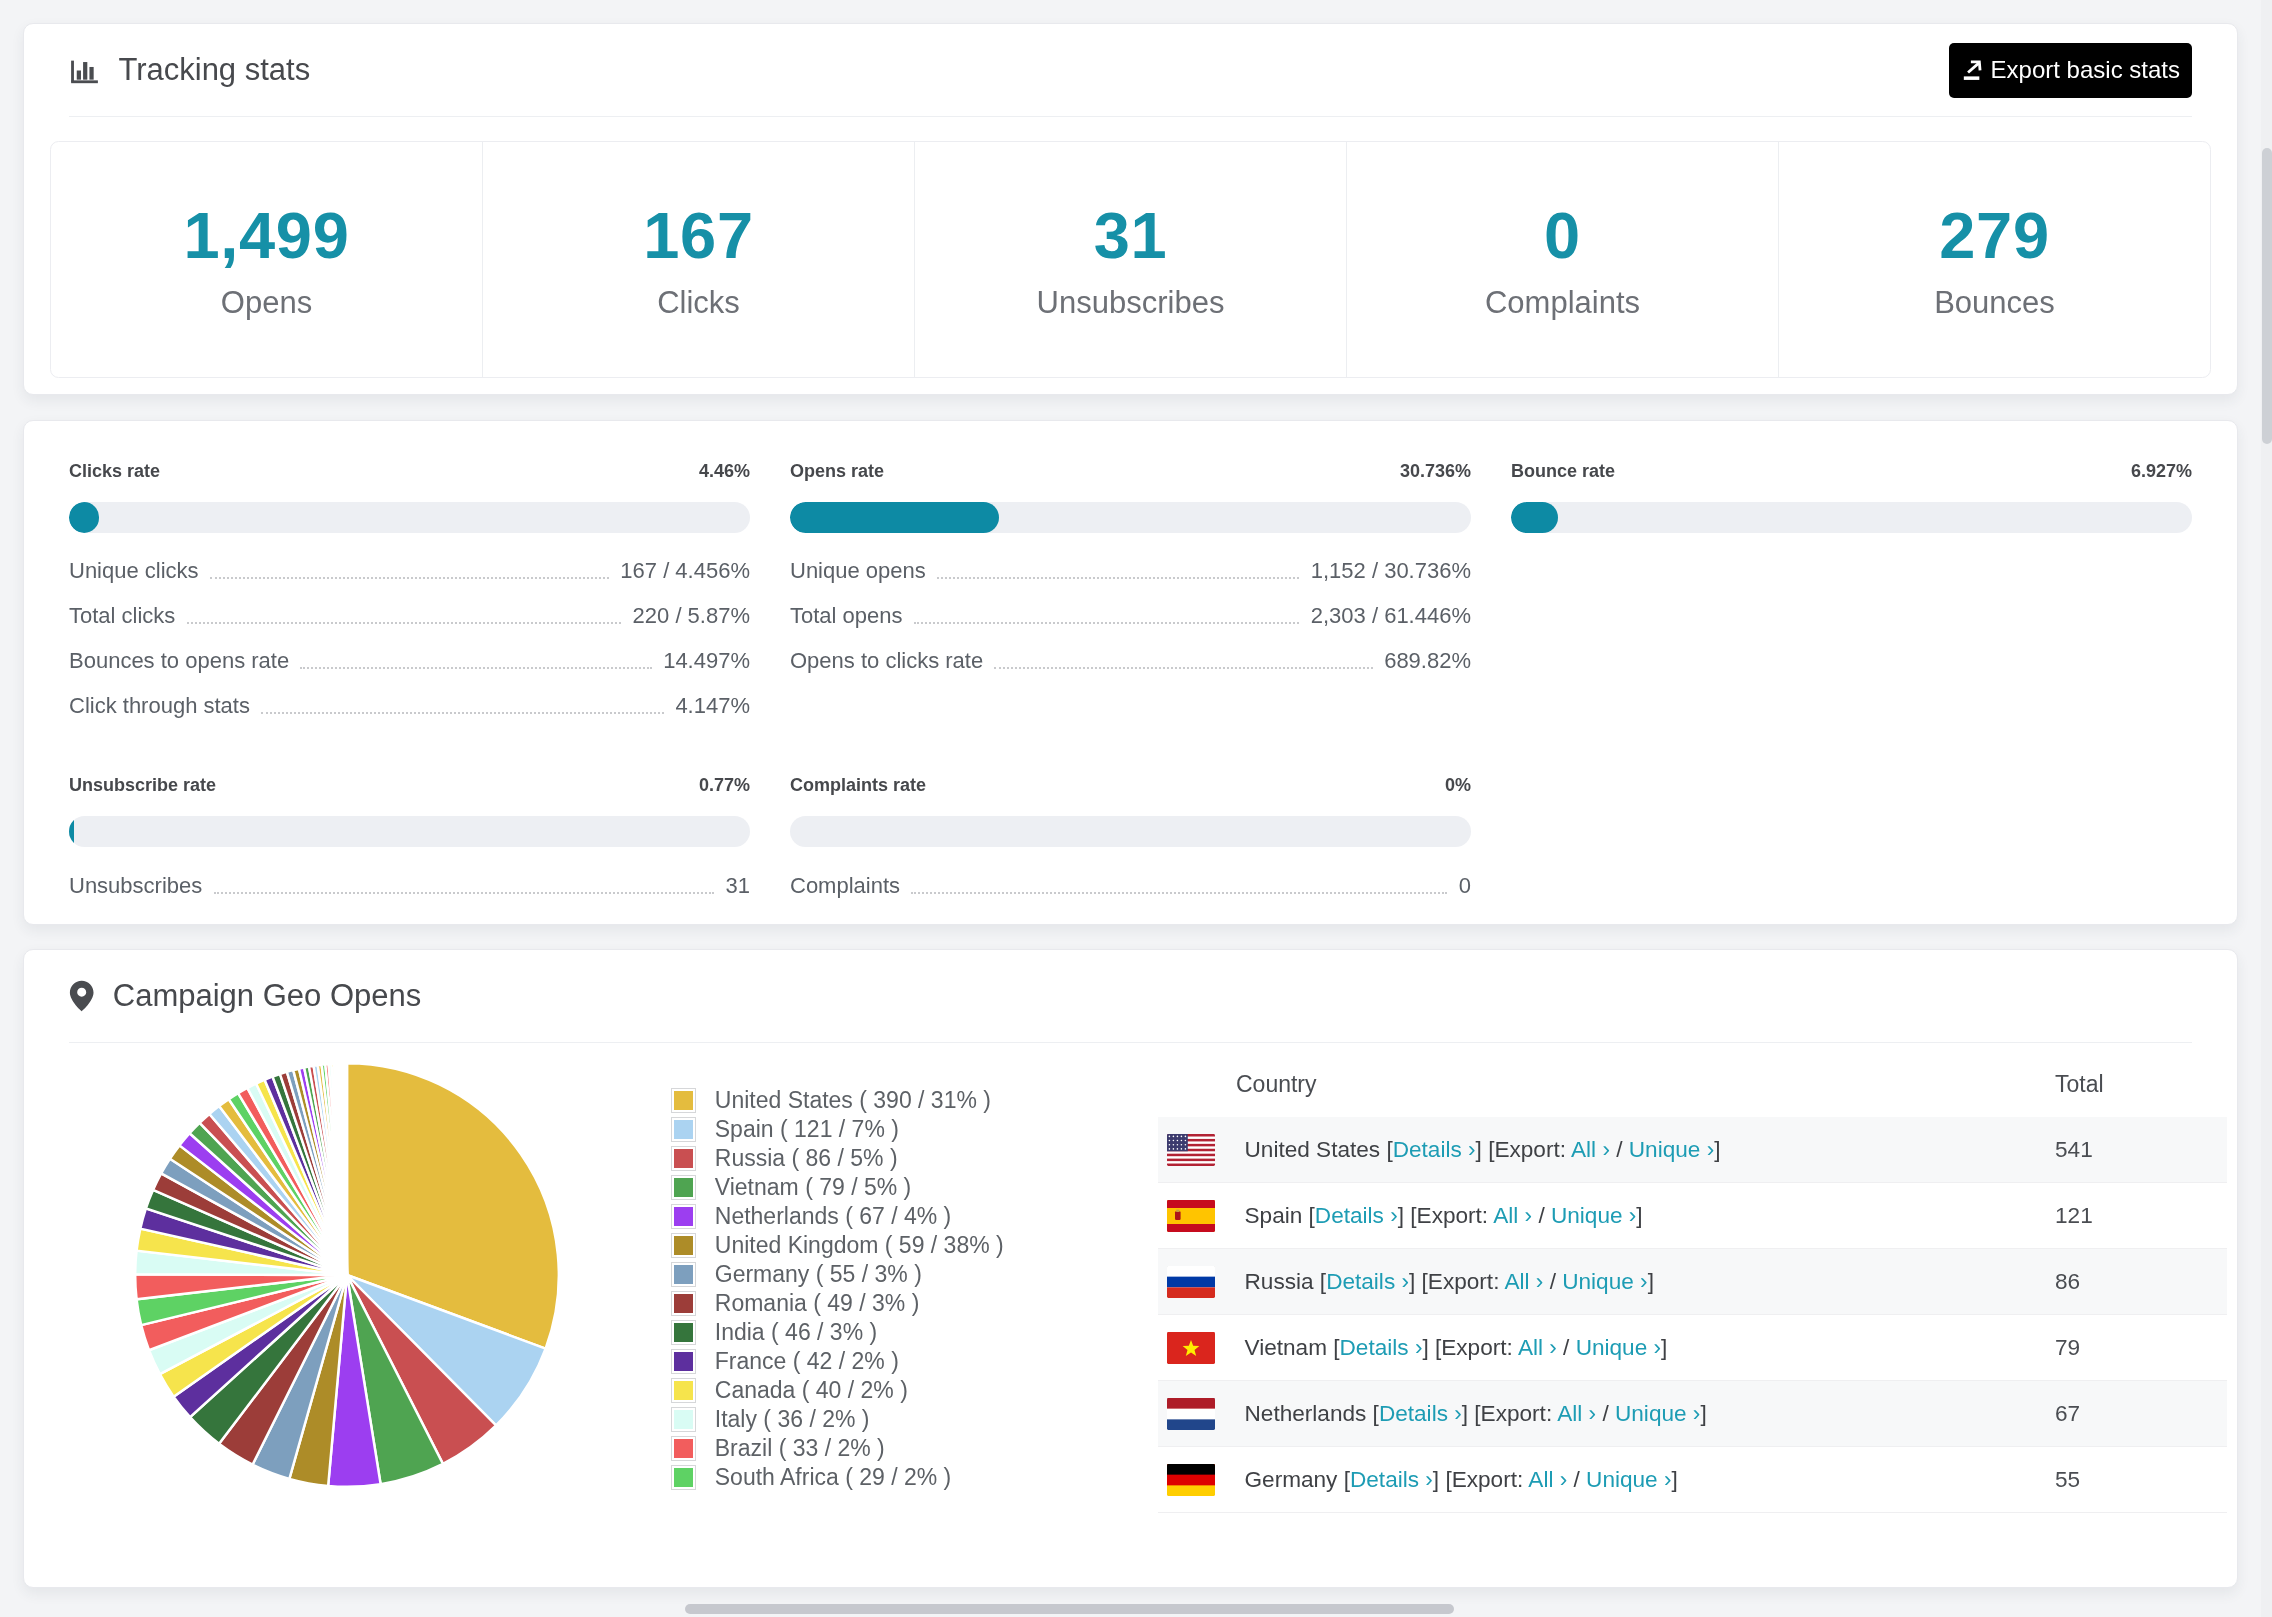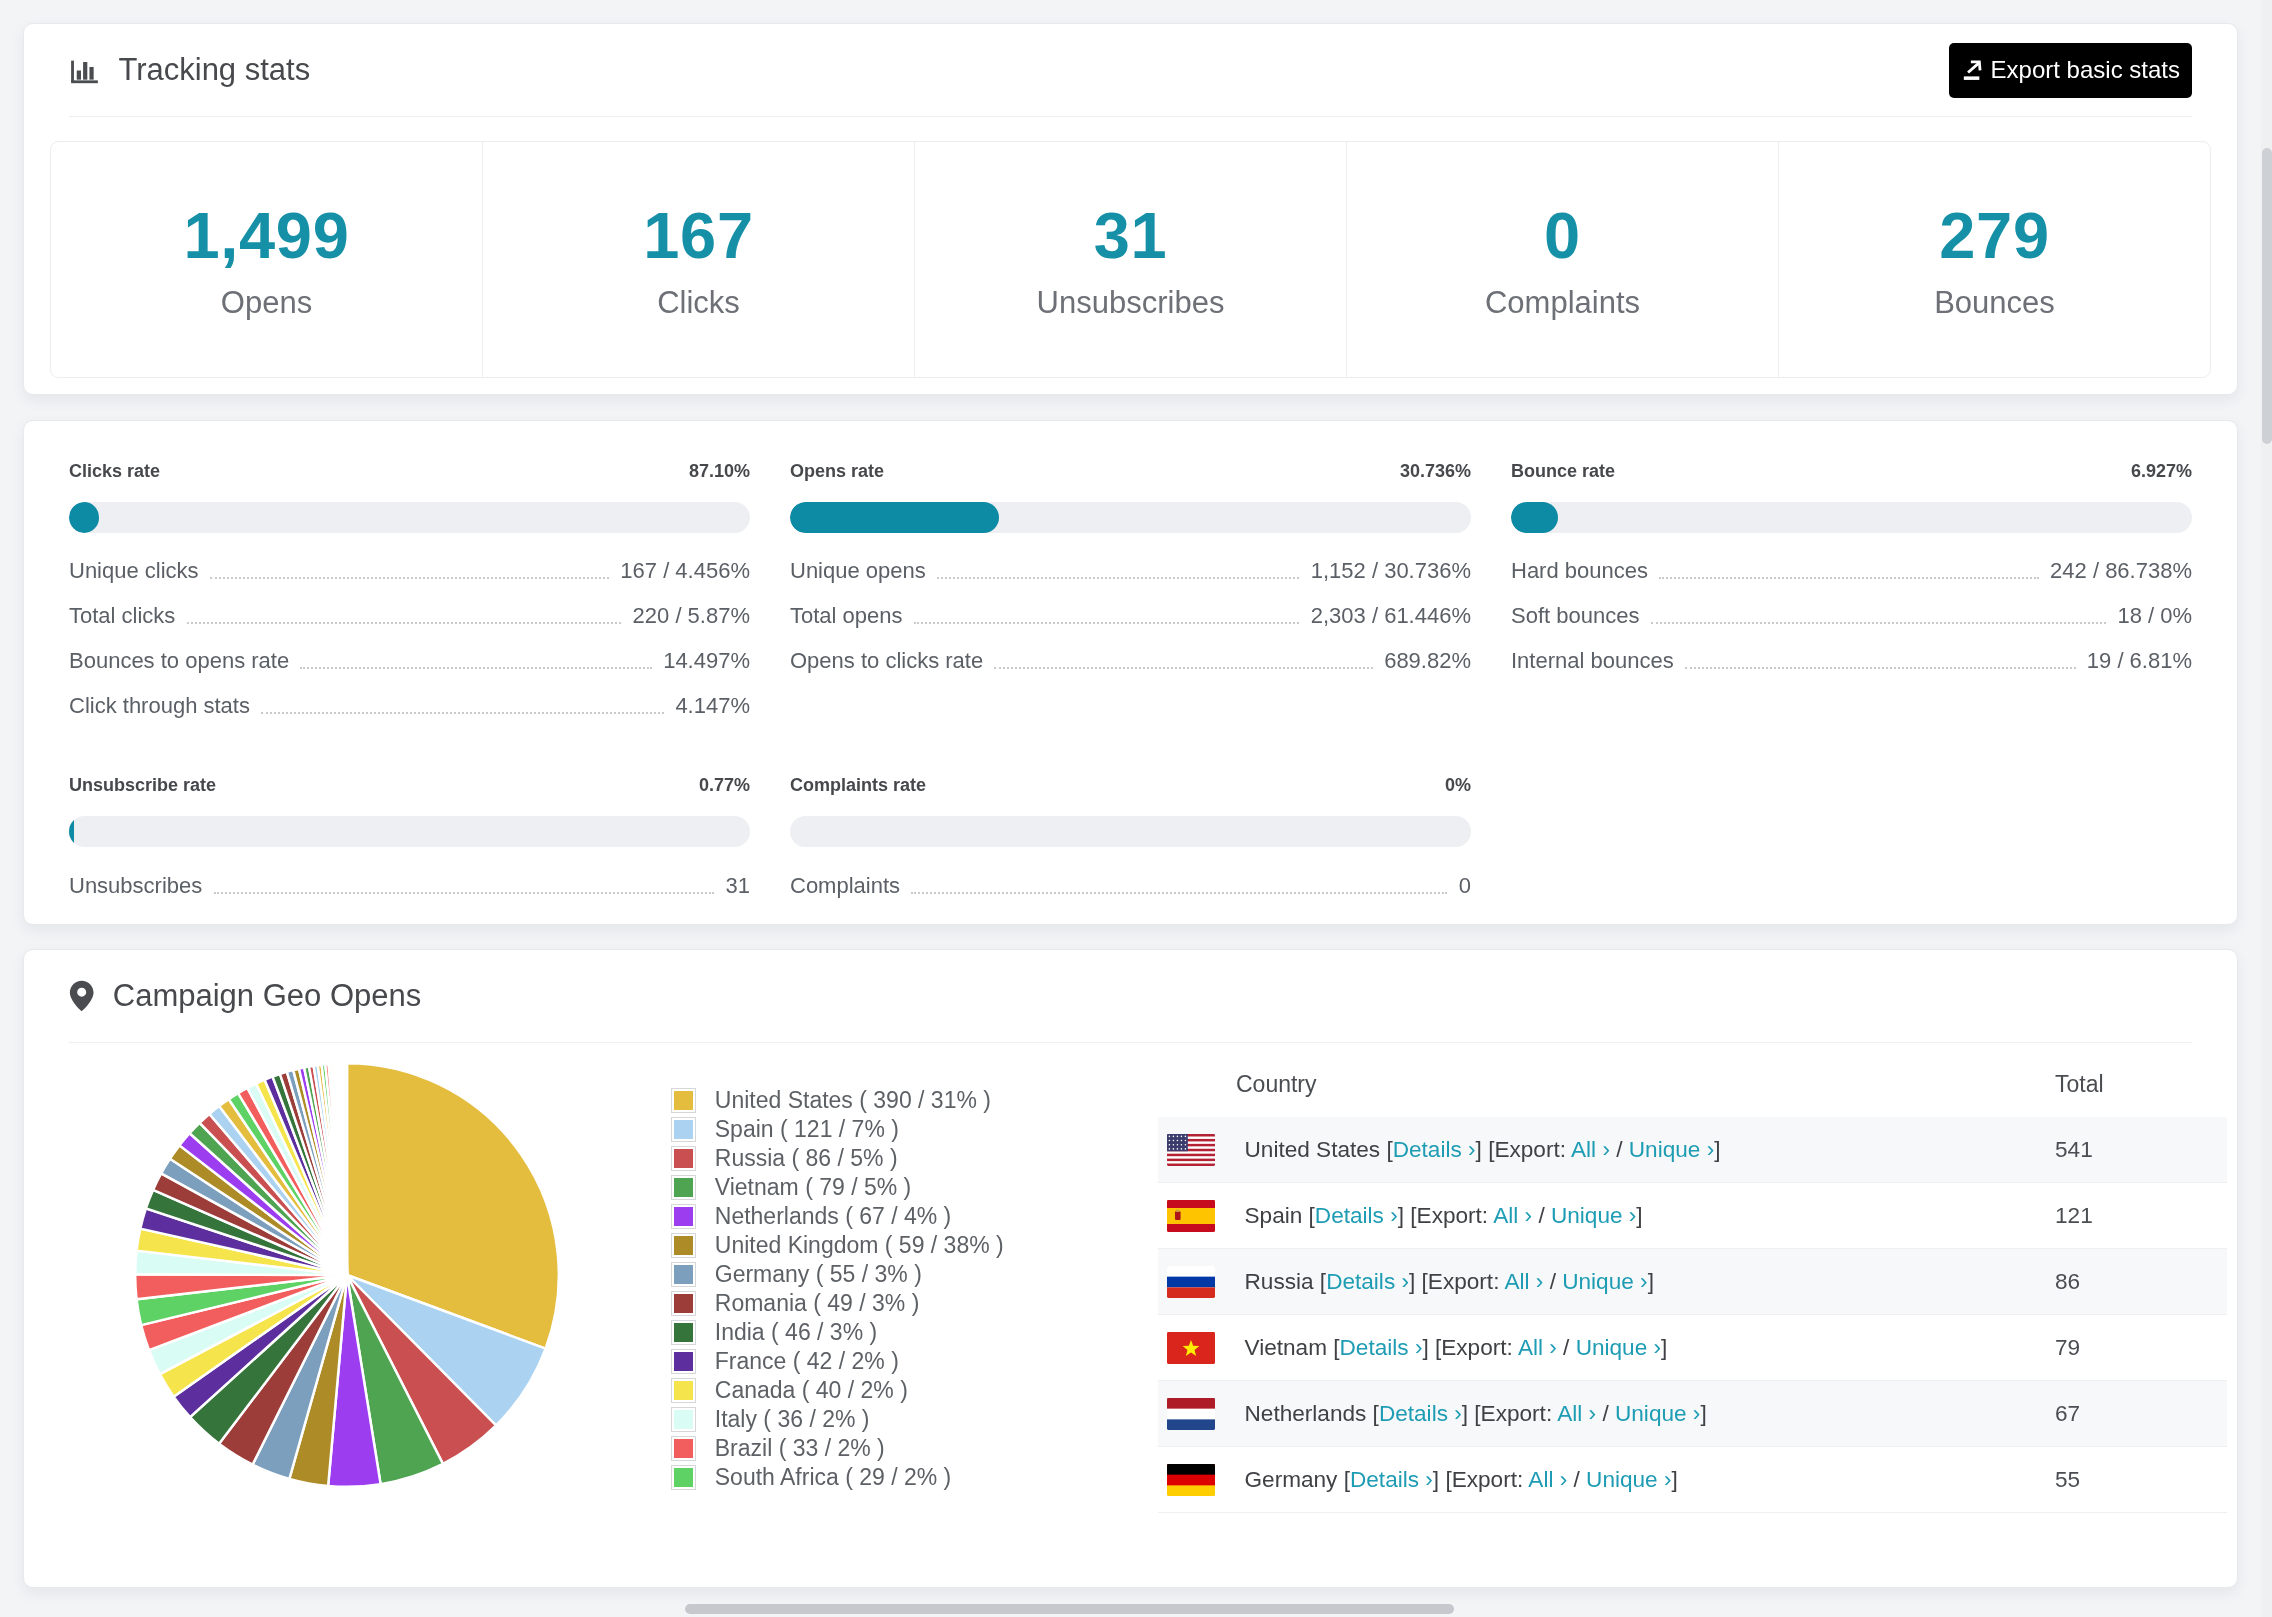--- a/index.html
+++ b/index.html
@@ -162,21 +162,21 @@
         <div class="stat-label">Bounces</div>
       </div>
     </div>
 </section>
 
 <section class="card" id="card-rates">
   <div class="rates-grid" id="rates-grid">
       <div class="rate-block">
         <div class="rate-title-row">
           <span class="rate-title">Clicks rate</span>
-          <span class="rate-value">87.10%</span>
+          <span class="rate-value">4.46%</span>
         </div>
         <div class="bar-track">
           <div class="bar-fill" style="width:4.46%;"></div>
         </div>
         <div class="rate-details">
           <div class="drow">
             <span>Unique clicks</span>
             <span class="leader"></span>
             <span>167 / 4.456%</span>
           </div>
@@ -223,37 +223,20 @@
           </div>
         </div>
       </div>
       <div class="rate-block">
         <div class="rate-title-row">
           <span class="rate-title">Bounce rate</span>
           <span class="rate-value">6.927%</span>
         </div>
         <div class="bar-track">
           <div class="bar-fill" style="width:6.927%;"></div>
-        </div>
-        <div class="rate-details">
-          <div class="drow">
-            <span>Hard bounces</span>
-            <span class="leader"></span>
-            <span>242 / 86.738%</span>
-          </div>
-          <div class="drow">
-            <span>Soft bounces</span>
-            <span class="leader"></span>
-            <span>18 / 0%</span>
-          </div>
-          <div class="drow">
-            <span>Internal bounces</span>
-            <span class="leader"></span>
-            <span>19 / 6.81%</span>
-          </div>
         </div>
       </div>
       <div class="rate-block">
         <div class="rate-title-row">
           <span class="rate-title">Unsubscribe rate</span>
           <span class="rate-value">0.77%</span>
         </div>
         <div class="bar-track">
           <div class="bar-fill" style="width:0.77%;"></div>
         </div>

